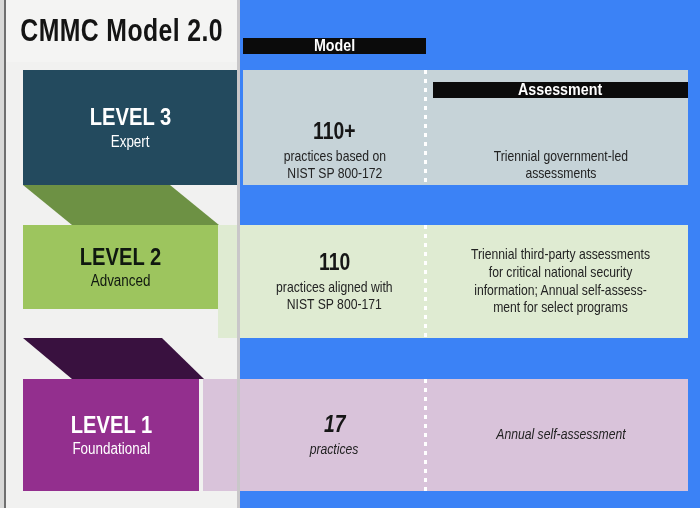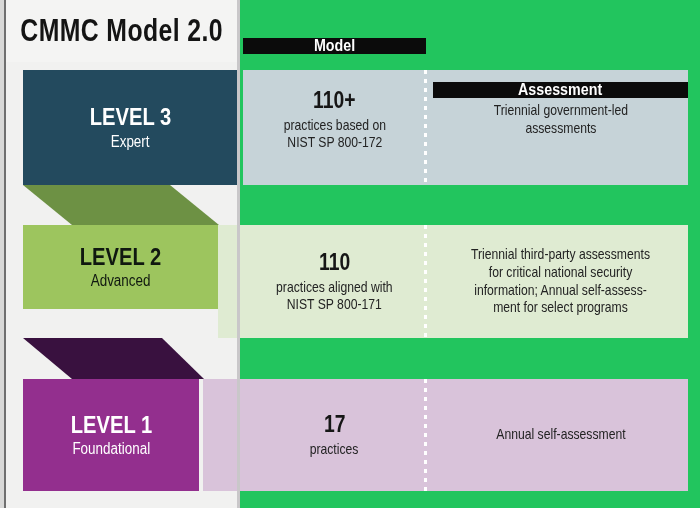--- a/index.html
+++ b/index.html
@@ -3,21 +3,21 @@
 <meta charset="utf-8">
 <style>
   * { margin: 0; padding: 0; box-sizing: border-box; }
   html, body { background: #ffffff; }
   body { font-family: "Liberation Sans", sans-serif; }
 
   .stage {
     position: relative;
     width: 700px;
     height: 508px;
-    background: #22c55e;
+    background: #3b82f6;
     overflow: hidden;
   }
   .abs { position: absolute; }
 
   
   .left-strip   { left: 0;   top: 0; width: 4px;   height: 508px; background: #d8d8d7; }
   .left-line    { left: 4px; top: 0; width: 2px;   height: 508px; background: #6f6f6f; }
   .left-panel   { left: 6px; top: 0; width: 231px; height: 508px; background: #f1f1f0; }
   .panel-edge   { left: 237px; top: 0; width: 3px; height: 508px; background: #c9c7c9; z-index: 6; }
 
@@ -85,23 +85,23 @@
   }
 
   
   .cell {
     z-index: 3;
     display: flex; flex-direction: column; align-items: center; justify-content: center;
     text-align: center; color: #1d1d1d;
   }
   .cell-model  { left: 243px; width: 183px; }
   .cell-assess { left: 433px; width: 255px; }
-  .y-l3 { top: 62px;  height: 115px; }
+  .y-l3 { top: 68px;  height: 115px; justify-content: flex-end; }
   .y-l2 { top: 225px; height: 113px; }
-  .y-l1 { top: 379px; height: 112px; }
+  .y-l1 { top: 379px; height: 112px; font-style: italic; }
   .count { font-size: 23px; font-weight: bold; color: #161616; line-height: 1.15; white-space: nowrap; }
   .body-text { font-size: 14.5px; line-height: 1.22; white-space: pre-line; color: #232323; }
   .cell .body-text { margin-top: 3px; }
   .cell-assess .body-text { margin-top: 0; }
 </style>
 </head>
 <body>
 
 <div class="stage">
 

